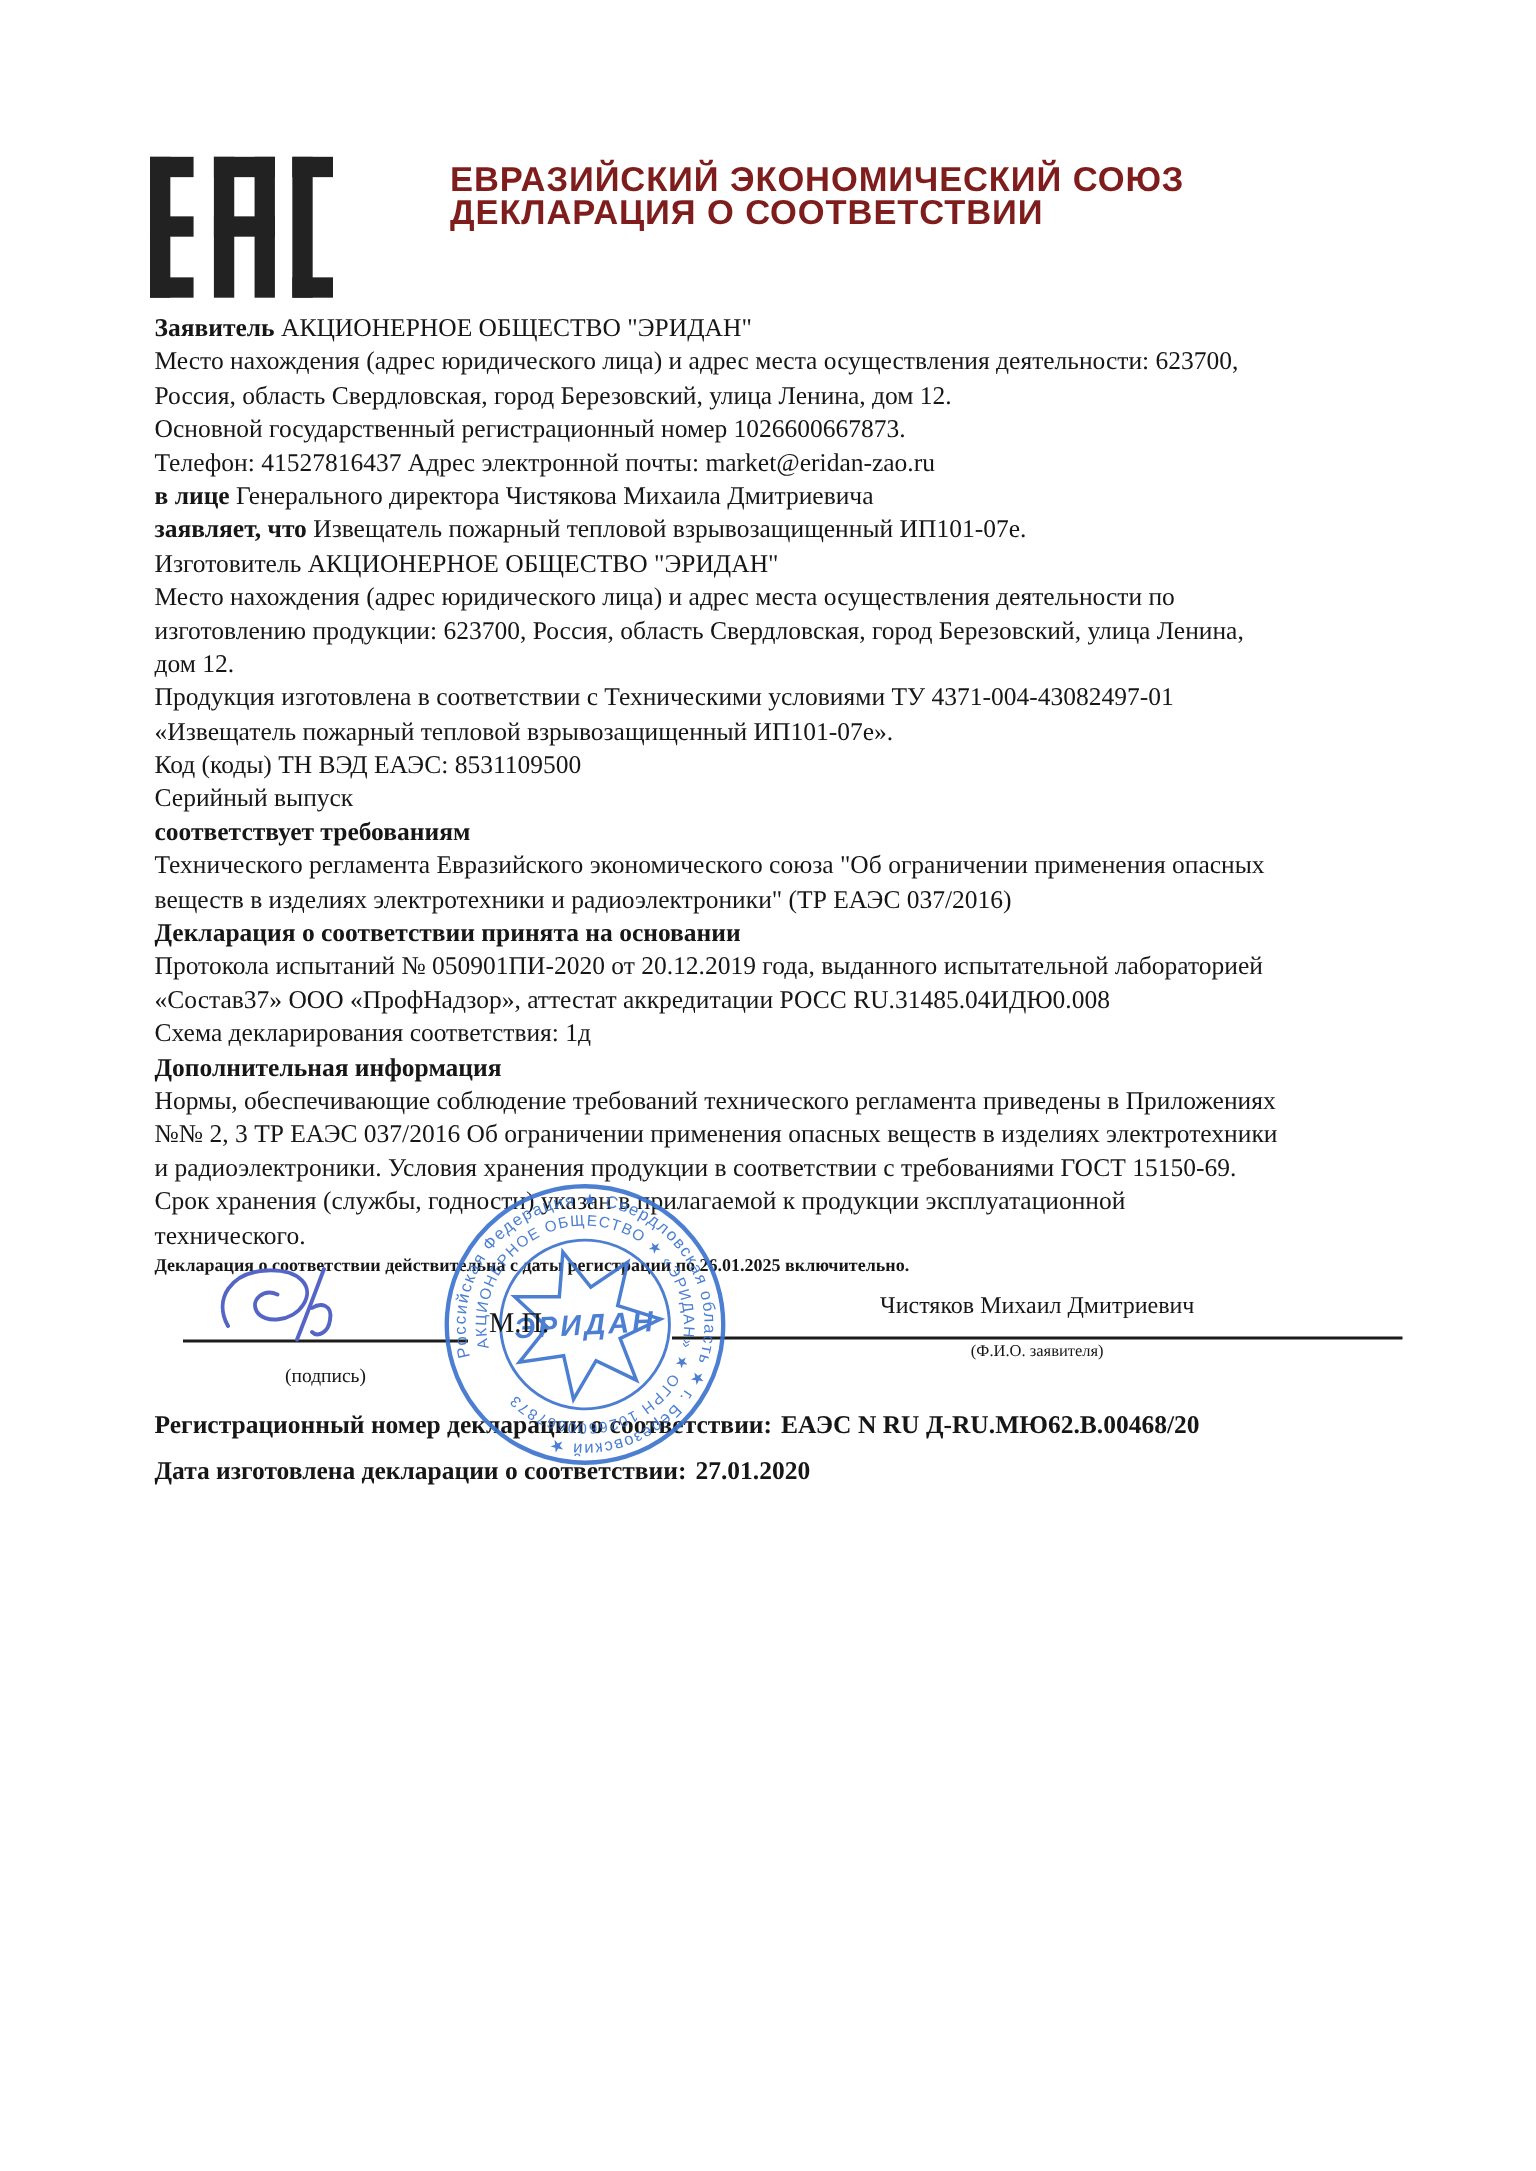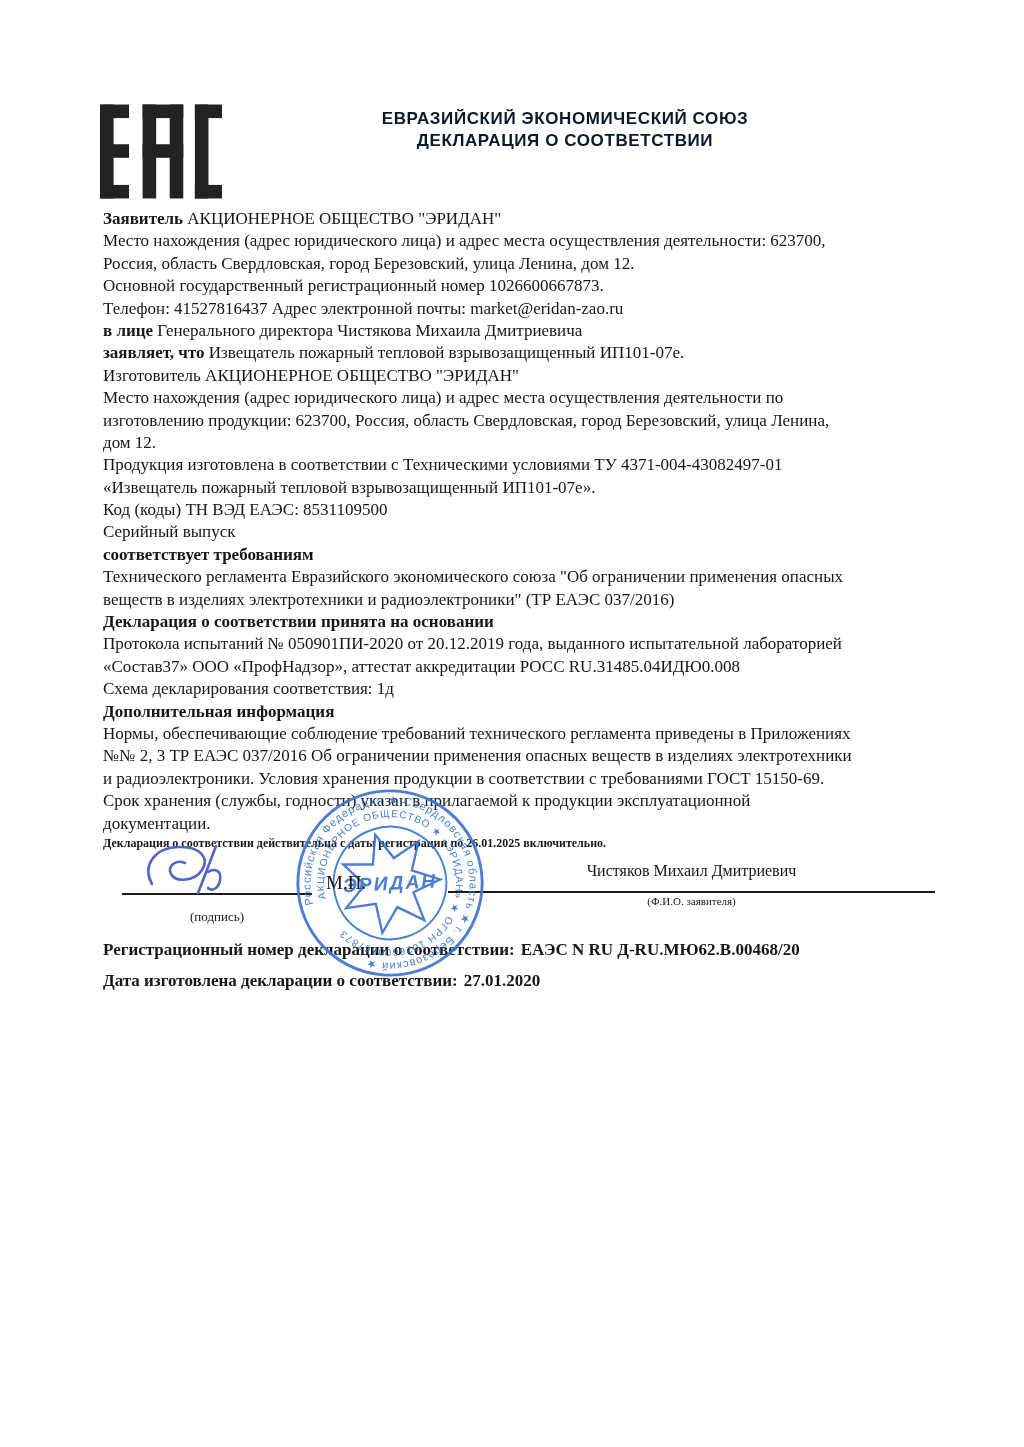--- a/index.html
+++ b/index.html
@@ -1,22 +1,22 @@
 <!DOCTYPE html>
 <html><head>
 <meta charset="utf-8">
 <style>
   html,body{margin:0;padding:0;background:#888;}
   .page{position:relative;width:1024px;height:1447px;background:#ffffff;margin:0 auto;
         font-family:"Liberation Serif",serif;color:#161616;overflow:hidden;}
   
   .eac-logo{position:absolute;left:100px;top:103px;}
-  .doc-title{position:absolute;left:300px;top:108px;width:530px;text-align:center;
-             font-family:"Liberation Sans",sans-serif;font-weight:bold;font-size:17px;
-             line-height:22px;letter-spacing:0.6px;color:#0f172a;}
+  .doc-title{position:absolute;left:300px;top:108px;width:530px;text-align:left;
+             font-family:"Liberation Sans",sans-serif;font-weight:bold;font-size:23px;
+             line-height:22px;letter-spacing:0.6px;color:#7f1d1d;}
   
   .body-text{position:absolute;left:103px;top:208px;width:845px;font-size:17px;}
   .ln{height:22.4px;line-height:22.4px;white-space:nowrap;}
   .ln b{font-weight:bold;}
   .validity{position:absolute;left:103px;top:836px;width:845px;font-size:12px;font-weight:bold;white-space:nowrap;}
   
   .sig-line{position:absolute;height:0;border-top:2px solid #1c1c1c;}
   .sig-line.left{left:122px;top:893px;width:190px;}
   .sig-line.right{left:448px;top:891px;width:487px;}
   .sig-label{position:absolute;font-size:13px;text-align:center;}
@@ -82,21 +82,21 @@
     <div class="ln"><span>веществ в изделиях электротехники и радиоэлектроники" (ТР ЕАЭС 037/2016)</span></div>
     <div class="ln"><b>Декларация о соответствии принята на основании</b></div>
     <div class="ln"><span>Протокола испытаний № 050901ПИ-2020 от 20.12.2019 года, выданного испытательной лабораторией</span></div>
     <div class="ln"><span>«Состав37» ООО «ПрофНадзор», аттестат аккредитации РОСС RU.31485.04ИДЮ0.008</span></div>
     <div class="ln"><span>Схема декларирования соответствия: 1д</span></div>
     <div class="ln"><b>Дополнительная информация</b></div>
     <div class="ln"><span>Нормы, обеспечивающие соблюдение требований технического регламента приведены в Приложениях</span></div>
     <div class="ln"><span>№№ 2, 3 ТР ЕАЭС 037/2016 Об ограничении применения опасных веществ в изделиях электротехники</span></div>
     <div class="ln"><span>и радиоэлектроники.  Условия хранения продукции в соответствии с требованиями ГОСТ 15150-69.</span></div>
     <div class="ln"><span>Срок хранения (службы, годности) указан в прилагаемой к продукции эксплуатационной</span></div>
-    <div class="ln"><span>документации.</span></div>
+    <div class="ln"><span>технического.</span></div>
   </div>
 
   <div class="validity">Декларация о соответствии действительна с даты регистрации по 26.01.2025 включительно.</div>
 
   <div class="signature-svg">
     <svg width="140" height="62" viewBox="0 0 140 62">
       <g fill="none" stroke="#5465c6" stroke-width="2.6" stroke-linecap="round">
         <path d="M14 46 C 4 28, 16 10, 40 9 C 62 8, 72 20, 64 32 C 57 43, 38 45, 33 36 C 29 28, 38 21, 47 25"></path>
         <path d="M78 8 C 72 24, 66 40, 60 55"></path>
         <path d="M70 34 C 76 30, 84 32, 82 42 C 81 50, 74 54, 70 50"></path>

